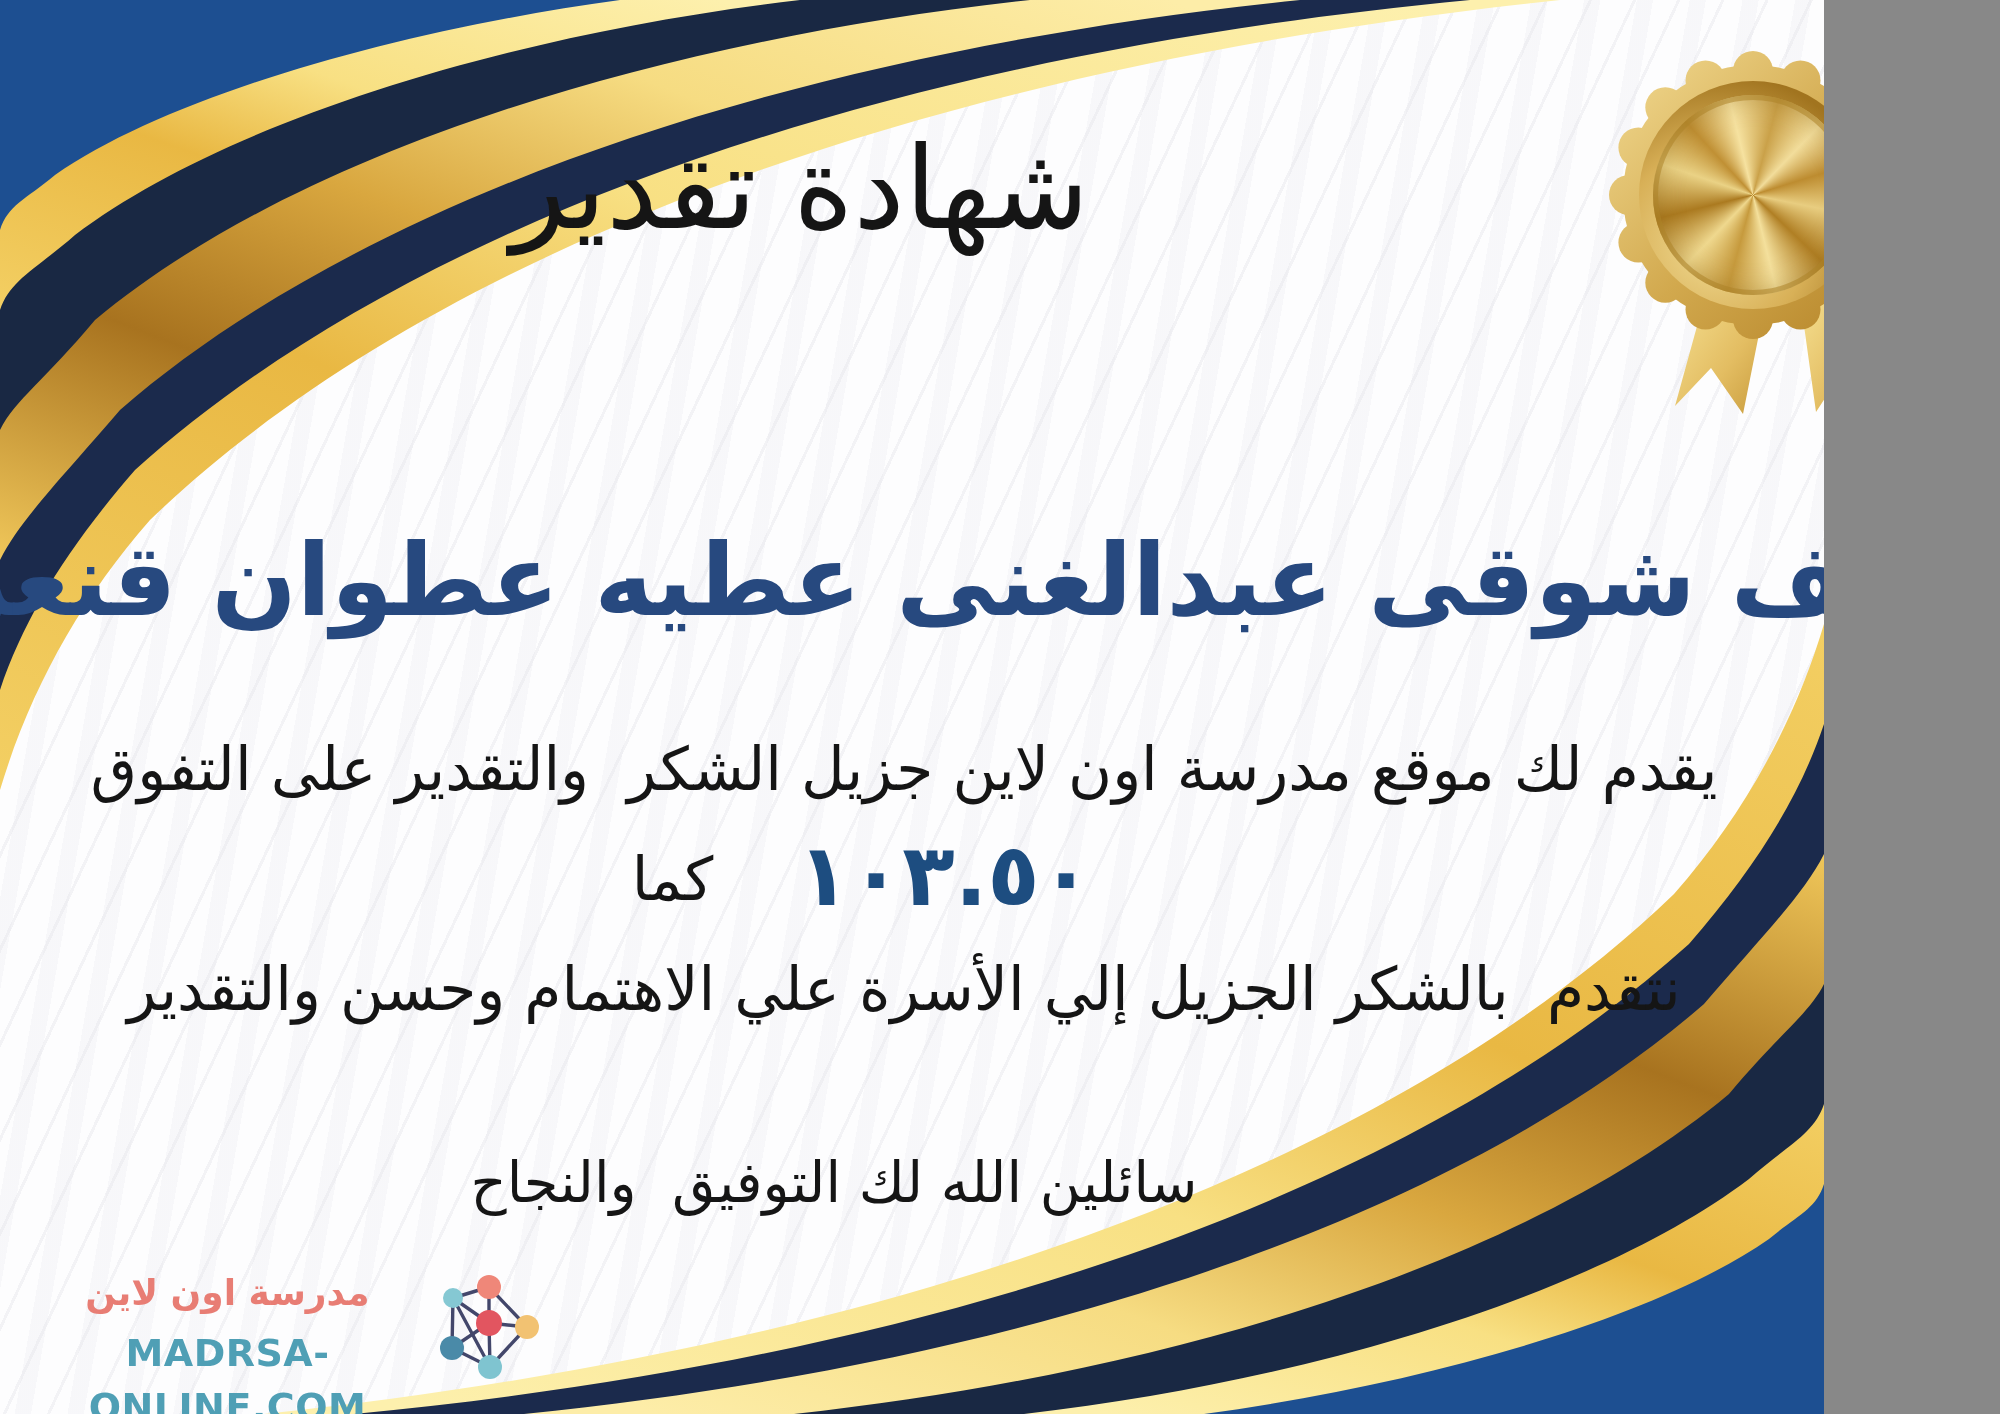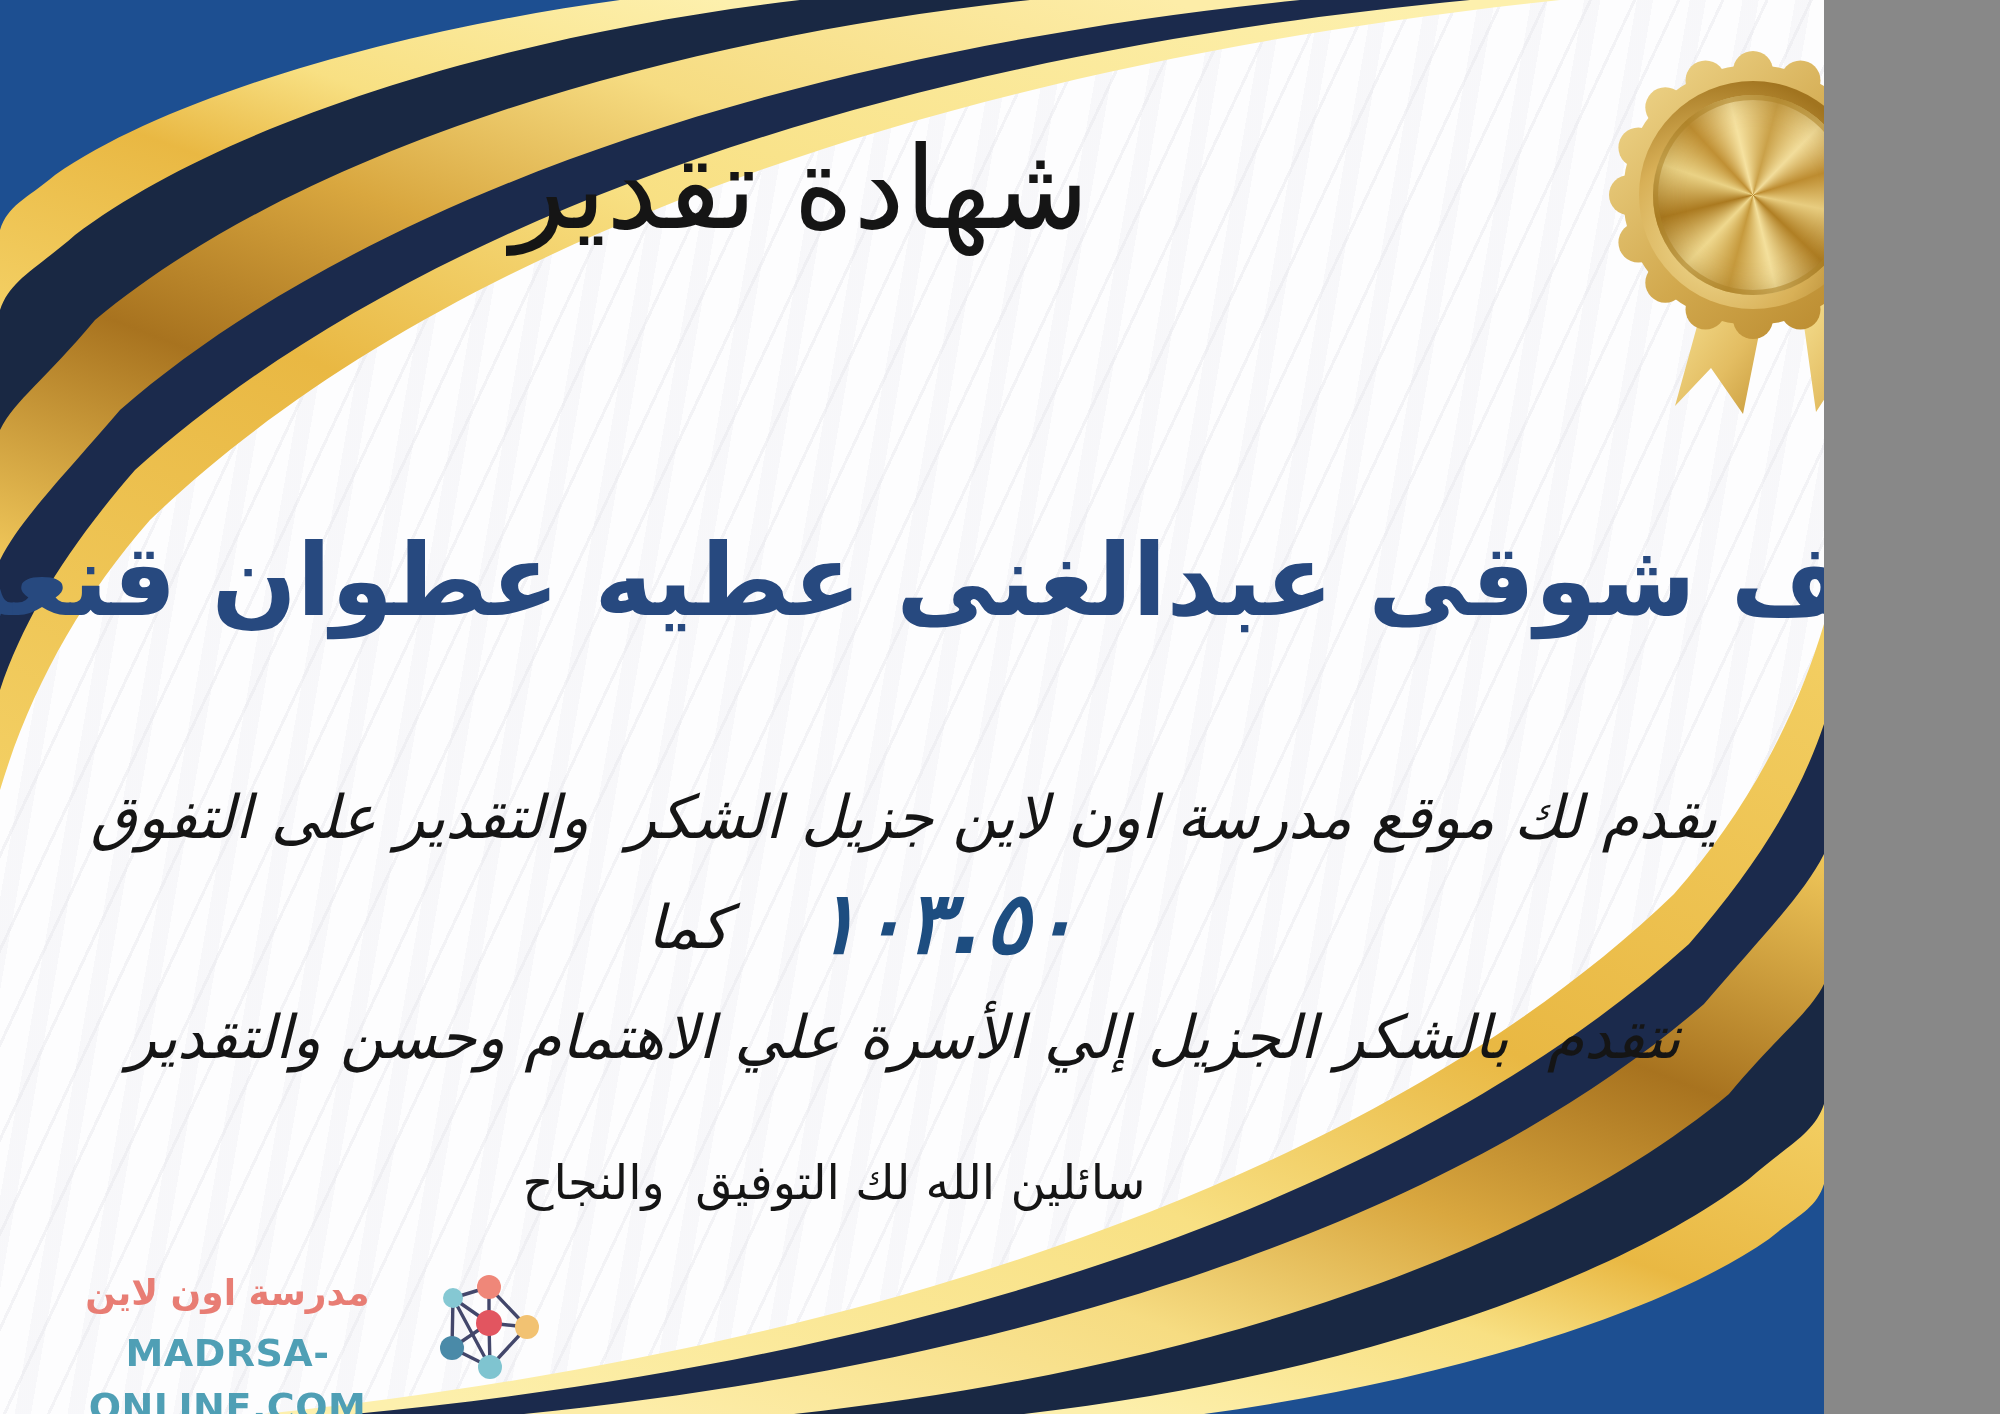--- a/index.html
+++ b/index.html
@@ -27,34 +27,34 @@
   .title{
     position:absolute;left:0;top:103px;width:1600px;height:170px;z-index:4;
     display:flex;align-items:center;justify-content:center;
     font-size:115px;color:var(--text_black,#151515);white-space:pre-wrap;
   }
   .student-name{
     position:absolute;left:0;top:498px;width:2000px;height:165px;z-index:4;
     display:flex;align-items:center;justify-content:center;
     font-size:100px;font-weight:bold;color:var(--name_blue,#27497f);white-space:nowrap;
   }
-  .body-block{position:absolute;left:84px;top:762px;width:1640px;z-index:4;font-style:italic;}
+  .body-block{position:absolute;left:84px;top:714px;width:1640px;z-index:4;}
   .body-line{
     height:110px;display:flex;align-items:center;justify-content:center;direction:rtl;
     font-size:60px;color:var(--text_black,#151515);
   }
   .body-line span{white-space:pre-wrap;}
   .score{
     font-size:86px;font-weight:bold;color:var(--score_blue,#1d4d80);
     margin:0 84px;position:relative;top:-4px;
   }
   .closing{
     position:absolute;left:84px;top:1126px;width:1500px;height:112px;z-index:4;
     display:flex;align-items:center;justify-content:center;direction:rtl;
-    font-size:48px;color:var(--text_black,#151515);
+    font-size:56px;color:var(--text_black,#151515);
   }
   .closing span{white-space:pre-wrap;}
   
   .logo-text{position:absolute;left:15px;top:1260px;width:425px;z-index:4;text-align:center;}
   .logo-arabic{direction:rtl;font-size:36px;line-height:66px;font-weight:bold;color:var(--logo_coral,#e87d74);}
   .logo-domain{font-size:38px;line-height:54px;font-weight:bold;color:var(--logo_teal,#4f9fb5);letter-spacing:.5px;}
   #logo-net{position:absolute;left:440px;top:1257px;width:100px;height:128px;z-index:4;}
 </style>
 </head>
 <body>

